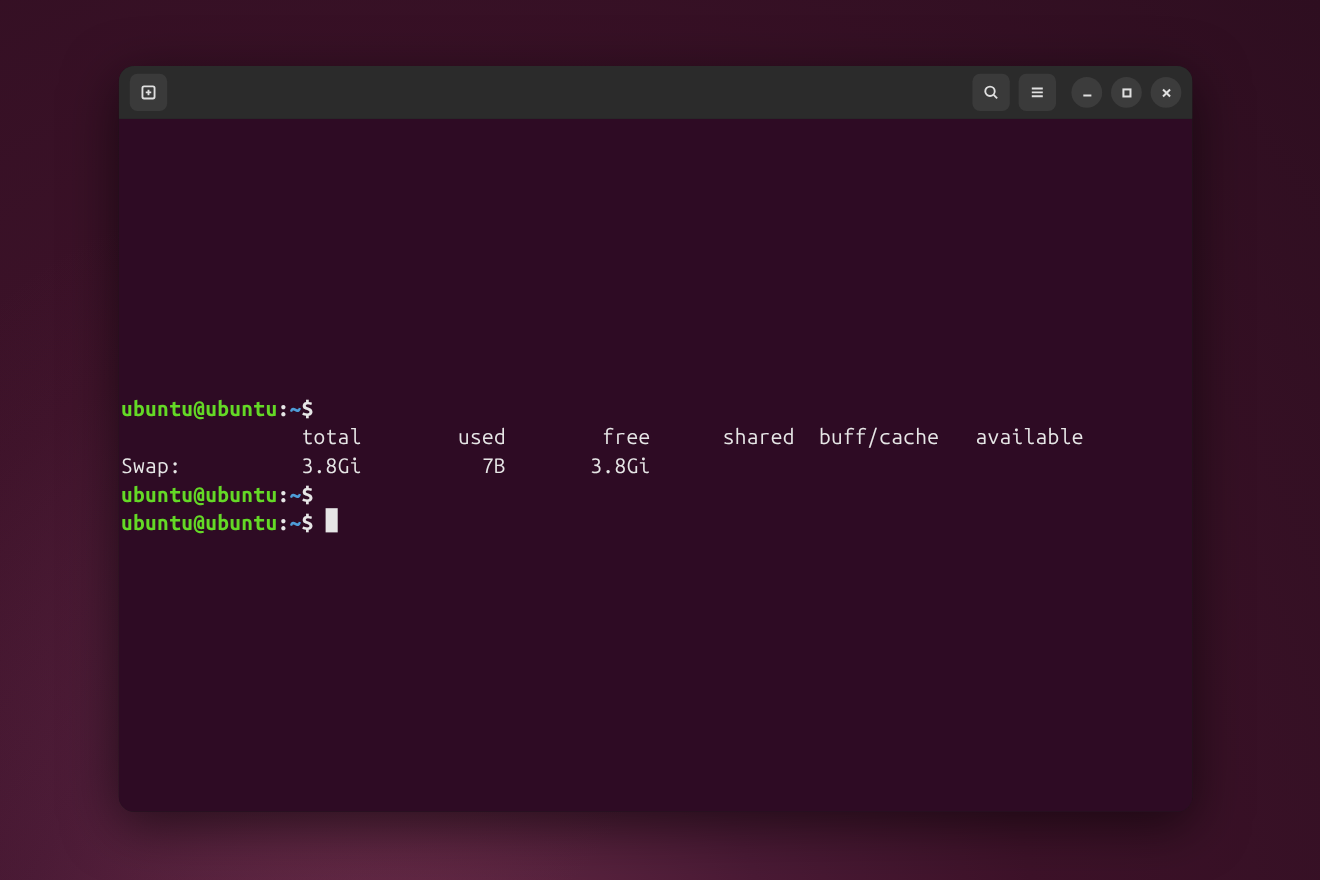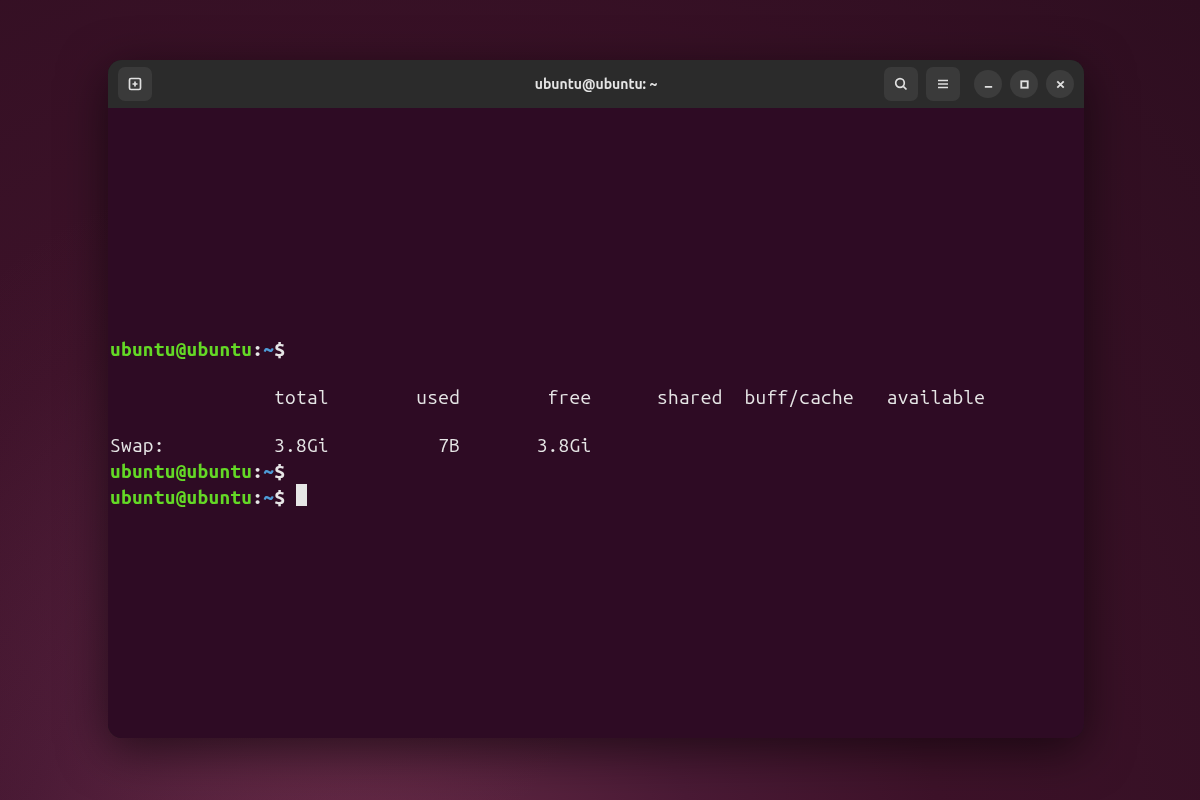--- a/index.html
+++ b/index.html
@@ -104,21 +104,21 @@
     .scrollbar-thumb {
       width: 7px;
       border-radius: 4px;
       background: #6d6272;
     }
     .line { white-space: pre; }
     .user-host { color: #64d926; font-weight: bold; }
     .path { color: #4e9dd8; font-weight: bold; }
     .colon, .dollar { color: #e6e6e6; font-weight: bold; }
     .cmd { color: #e6e6e6; }
-    .out { color: #e6e6e6; margin-top: 22px; }
+    .out { color: #e6e6e6; }
     .cursor-block {
       display: inline-block;
       width: 11px;
       height: 22px;
       background: #e6e6e6;
       vertical-align: text-bottom;
       margin-bottom: 2px;
     }
   </style>
 </head>
@@ -127,21 +127,20 @@
 <div class="window">
   <div class="titlebar">
     <div class="left-group">
       <div class="titlebar-btn">
         <svg viewBox="0 0 16 16">
           <rect x="2.5" y="2.5" width="11" height="11" rx="1.5"></rect>
           <path d="M8 5.5v5M5.5 8h5"></path>
         </svg>
       </div>
     </div>
-    <div class="title">ubuntu@ubuntu: ~</div>
     <div class="right-group">
       <div class="titlebar-btn">
         <svg viewBox="0 0 16 16">
           <circle cx="7" cy="7" r="4.3"></circle>
           <path d="M10.3 10.3l3.2 3.2"></path>
         </svg>
       </div>
       <div class="titlebar-btn">
         <svg viewBox="0 0 16 16">
           <path d="M3 4.5h10M3 8h10M3 11.5h10"></path>

